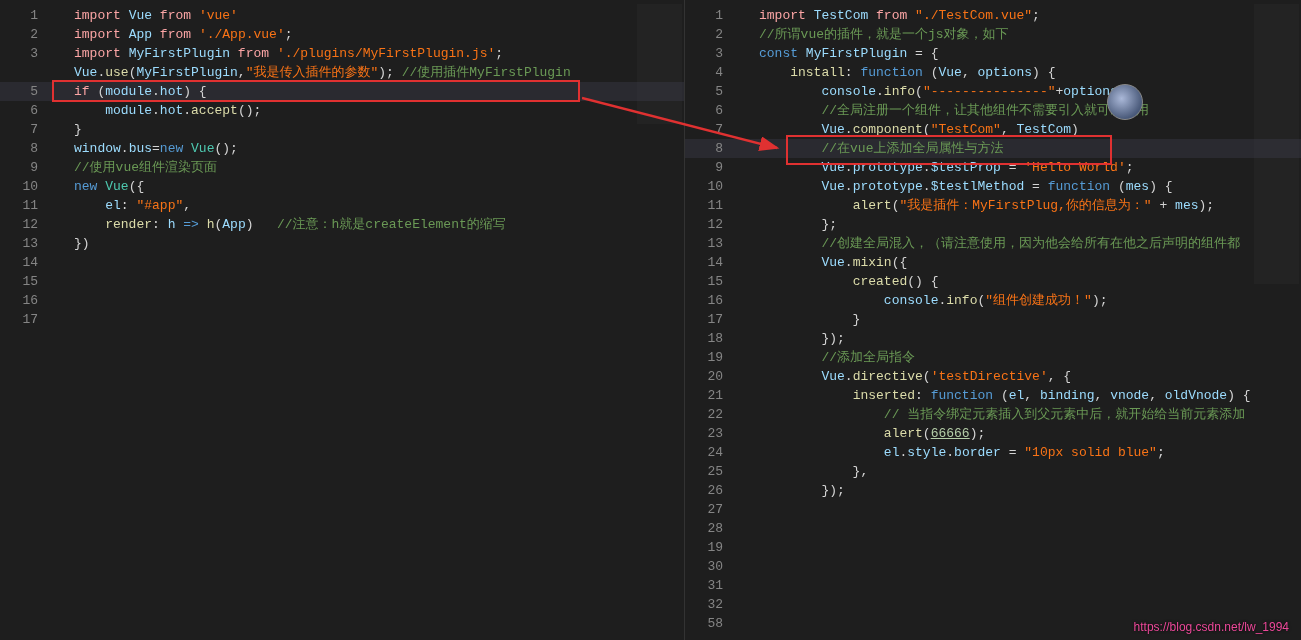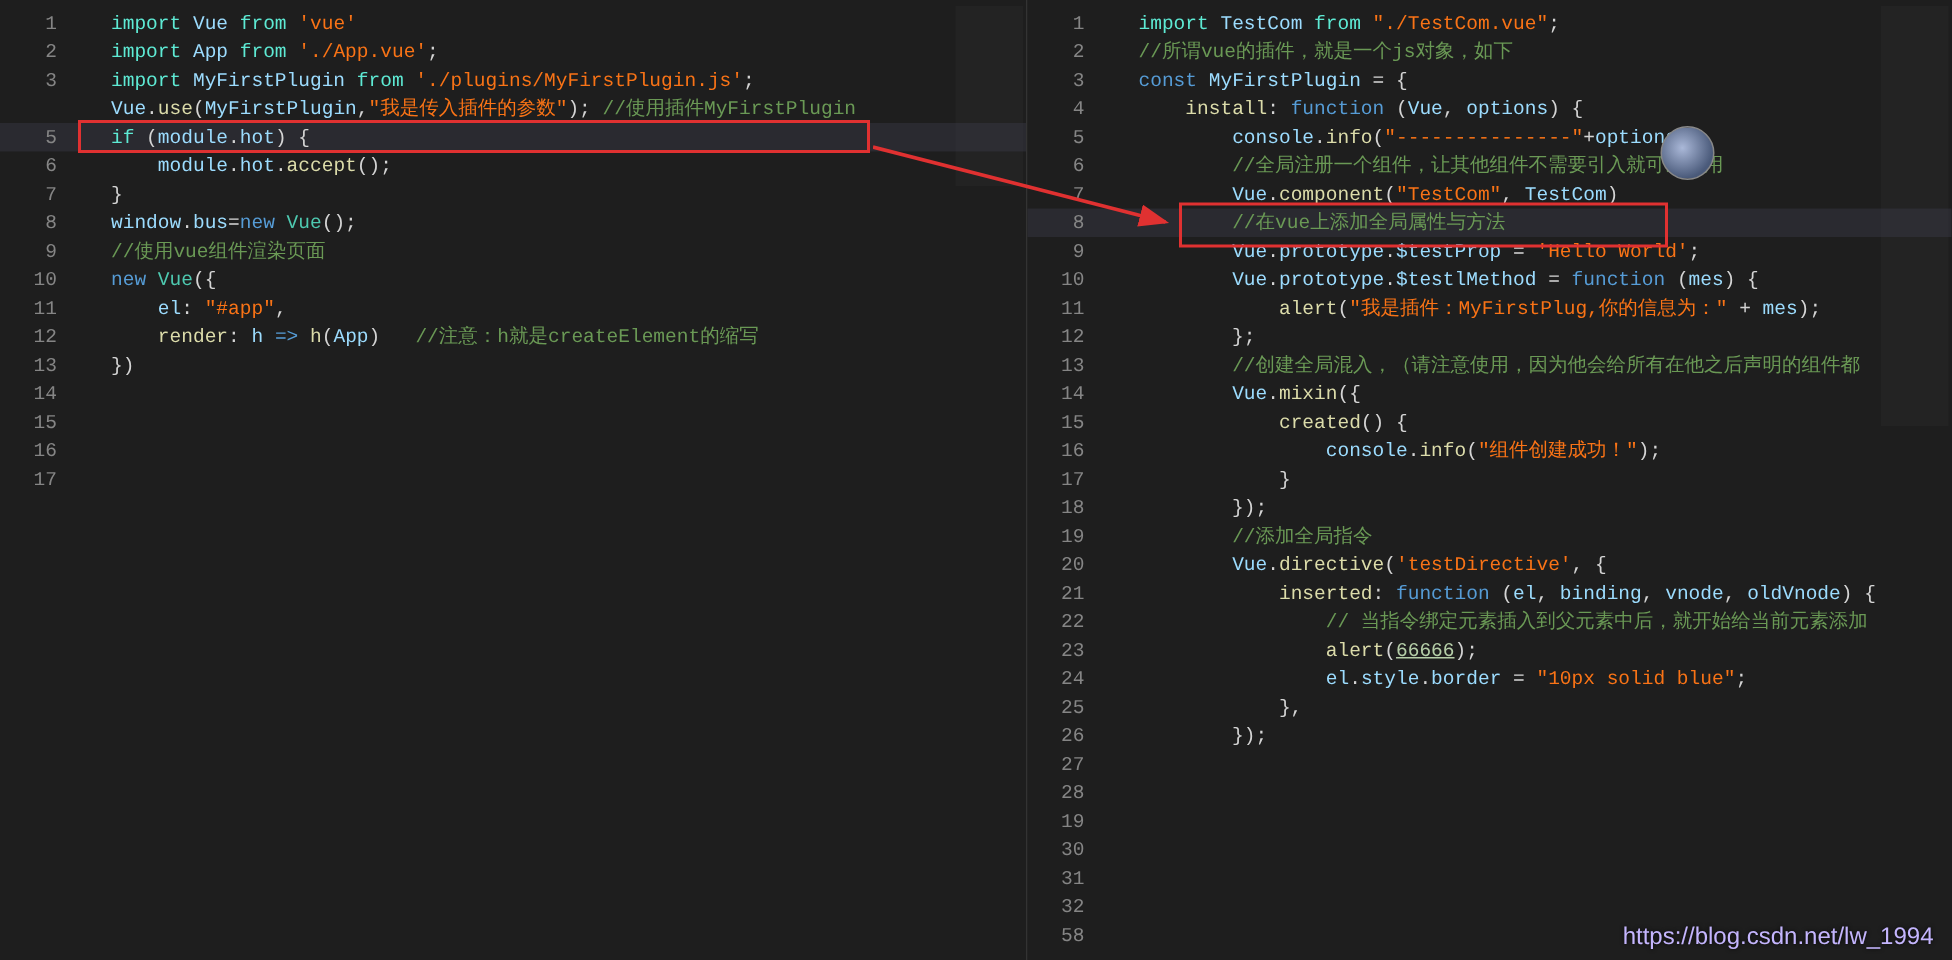--- a/index.html
+++ b/index.html
@@ -42,25 +42,25 @@
 .box2 { left:786px; top:calc(6px + 7*19px - 4px); width:326px; height:30px; }
 svg.arrow { position:absolute; left:582px; top:88px; width:210px; height:75px; pointer-events:none; }
 .avatar {
   position:absolute; right:158px; top:84px; width:36px; height:36px;
   border-radius:50%;
   background: radial-gradient(circle at 40% 40%, #aab8d8, #4a5a7a 70%);
   border:1px solid #888;
 }
 .watermark {
   position:absolute; right:12px; bottom:6px;
-  color:#c4b5fd; font-size:16px; font-family:Arial,sans-serif;
+  color:#ec4899; font-size:12px; font-family:Arial,sans-serif;
   text-shadow:0 0 3px rgba(0,0,0,0.8);
 }
 
-.kw  { color:#5eead4; }   
+.kw  { color:#fca5a5; }   
 .var { color:#9cdcfe; }
 .typ { color:#4ec9b0; }
 .str { color:#f97316; }
 .fn  { color:#dcdcaa; }
 .cmt { color:#6a9955; }
 .pun { color:#d4d4d4; }
 .num { color:#b5cea8;text-decoration:underline; }
 .blue{ color:#569cd6; }
 </style>
 </head>

